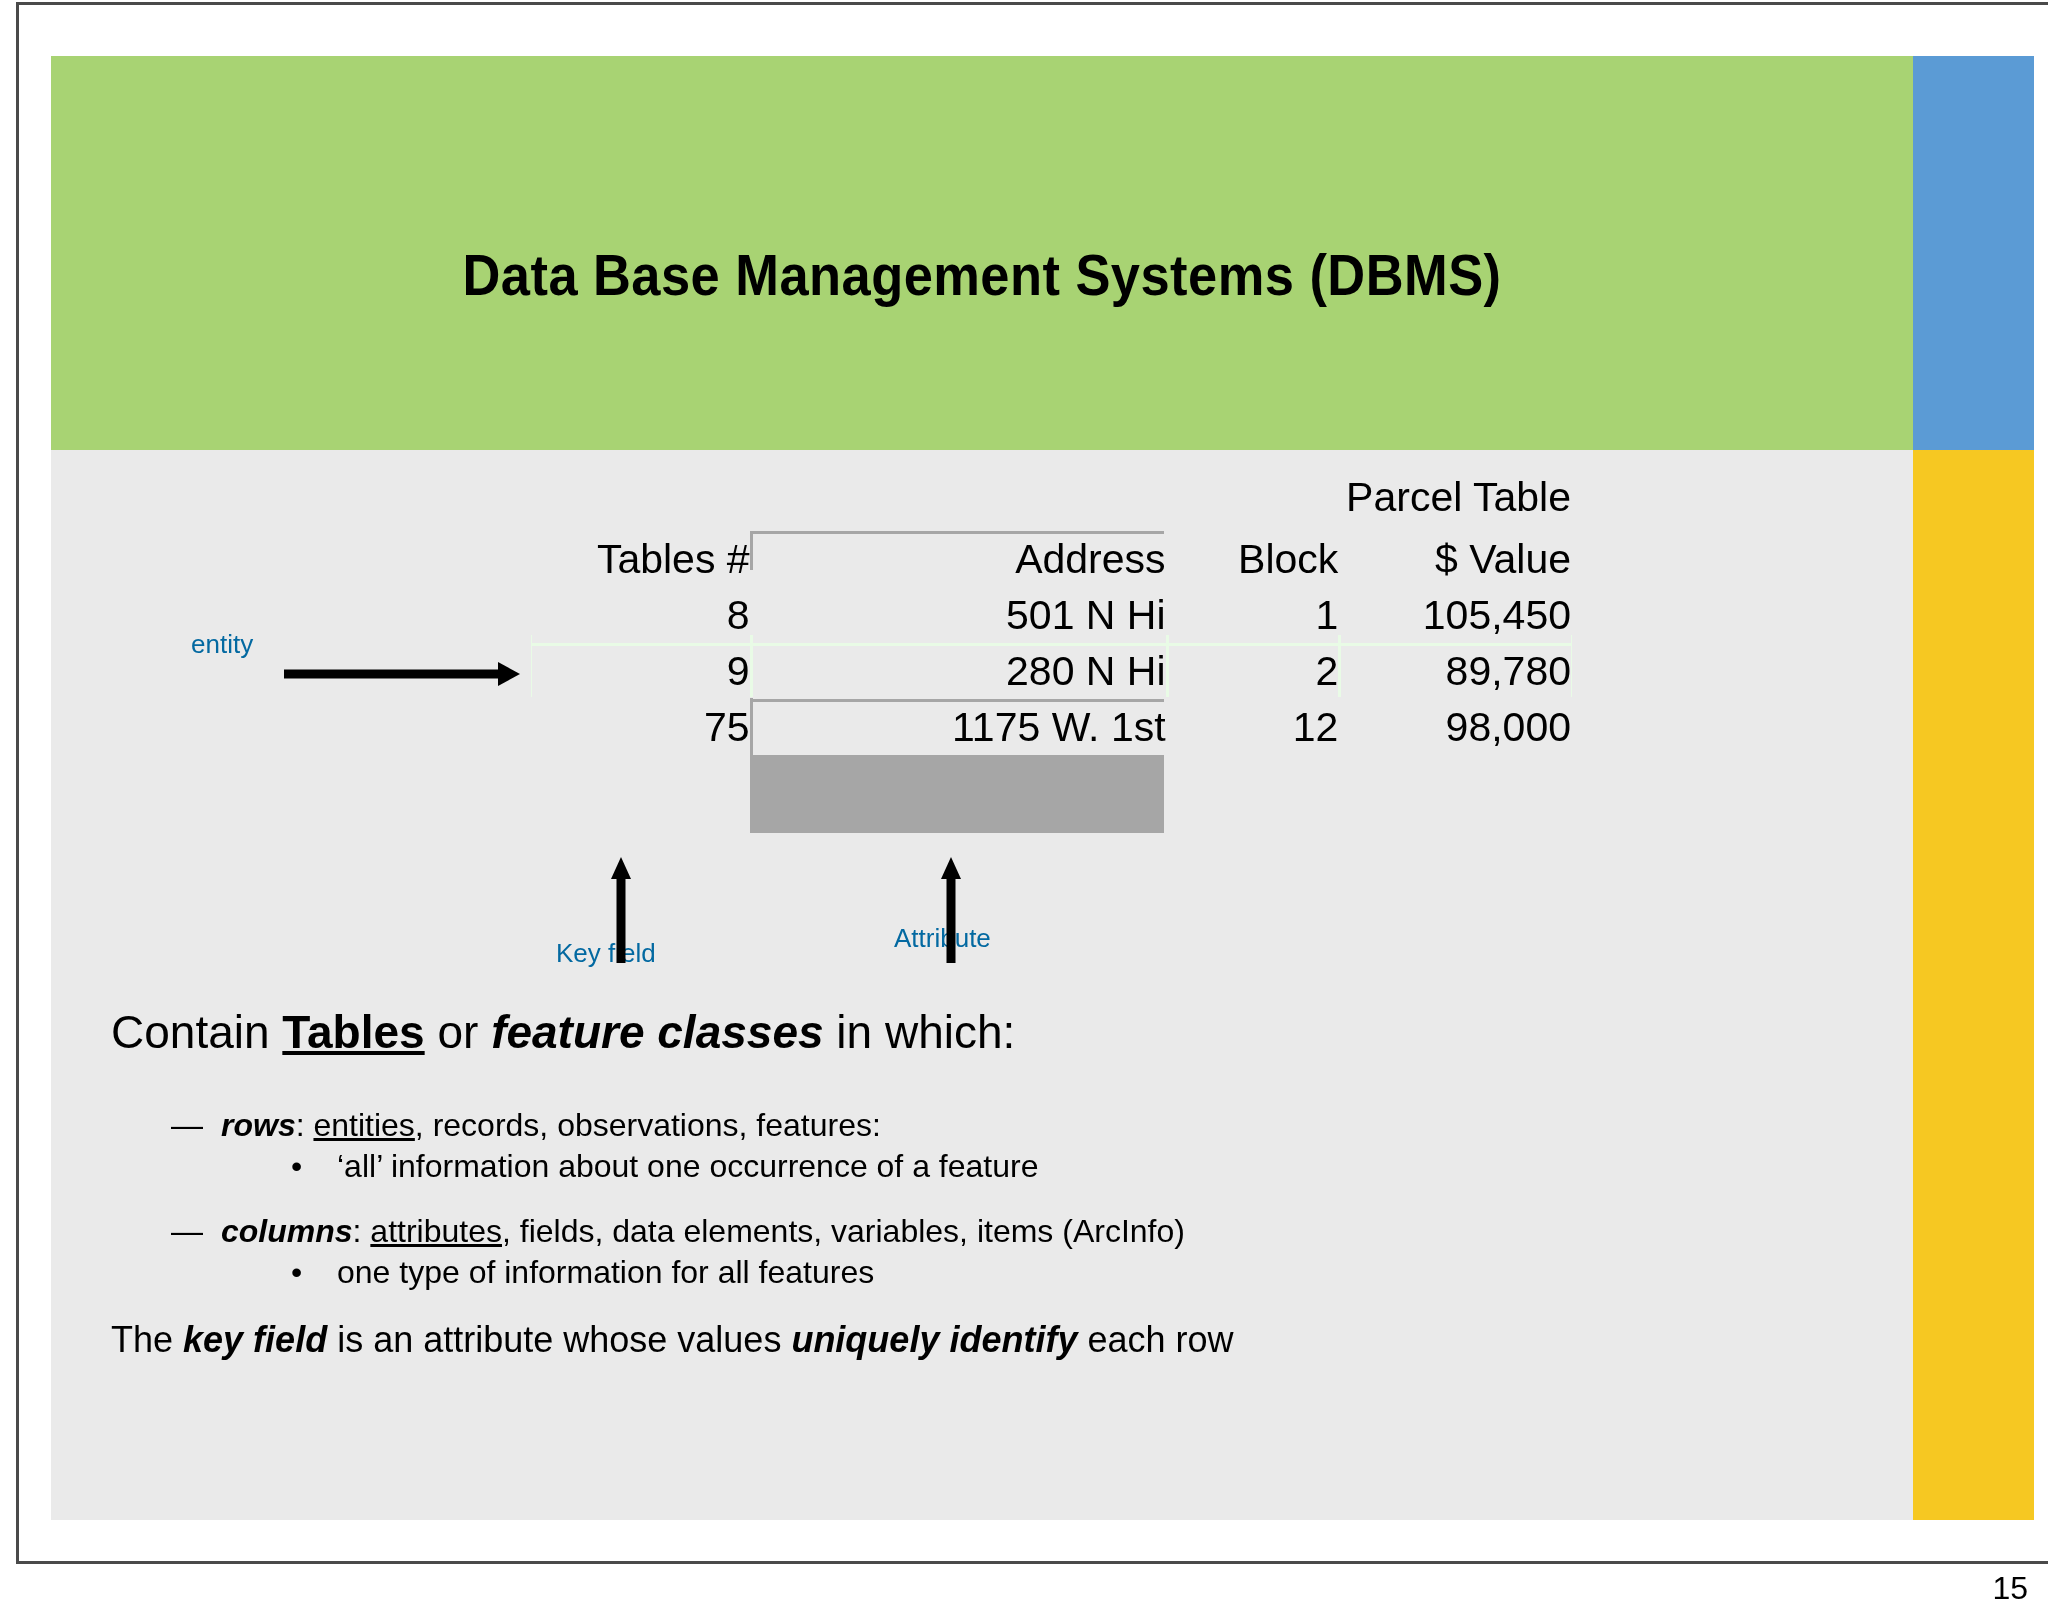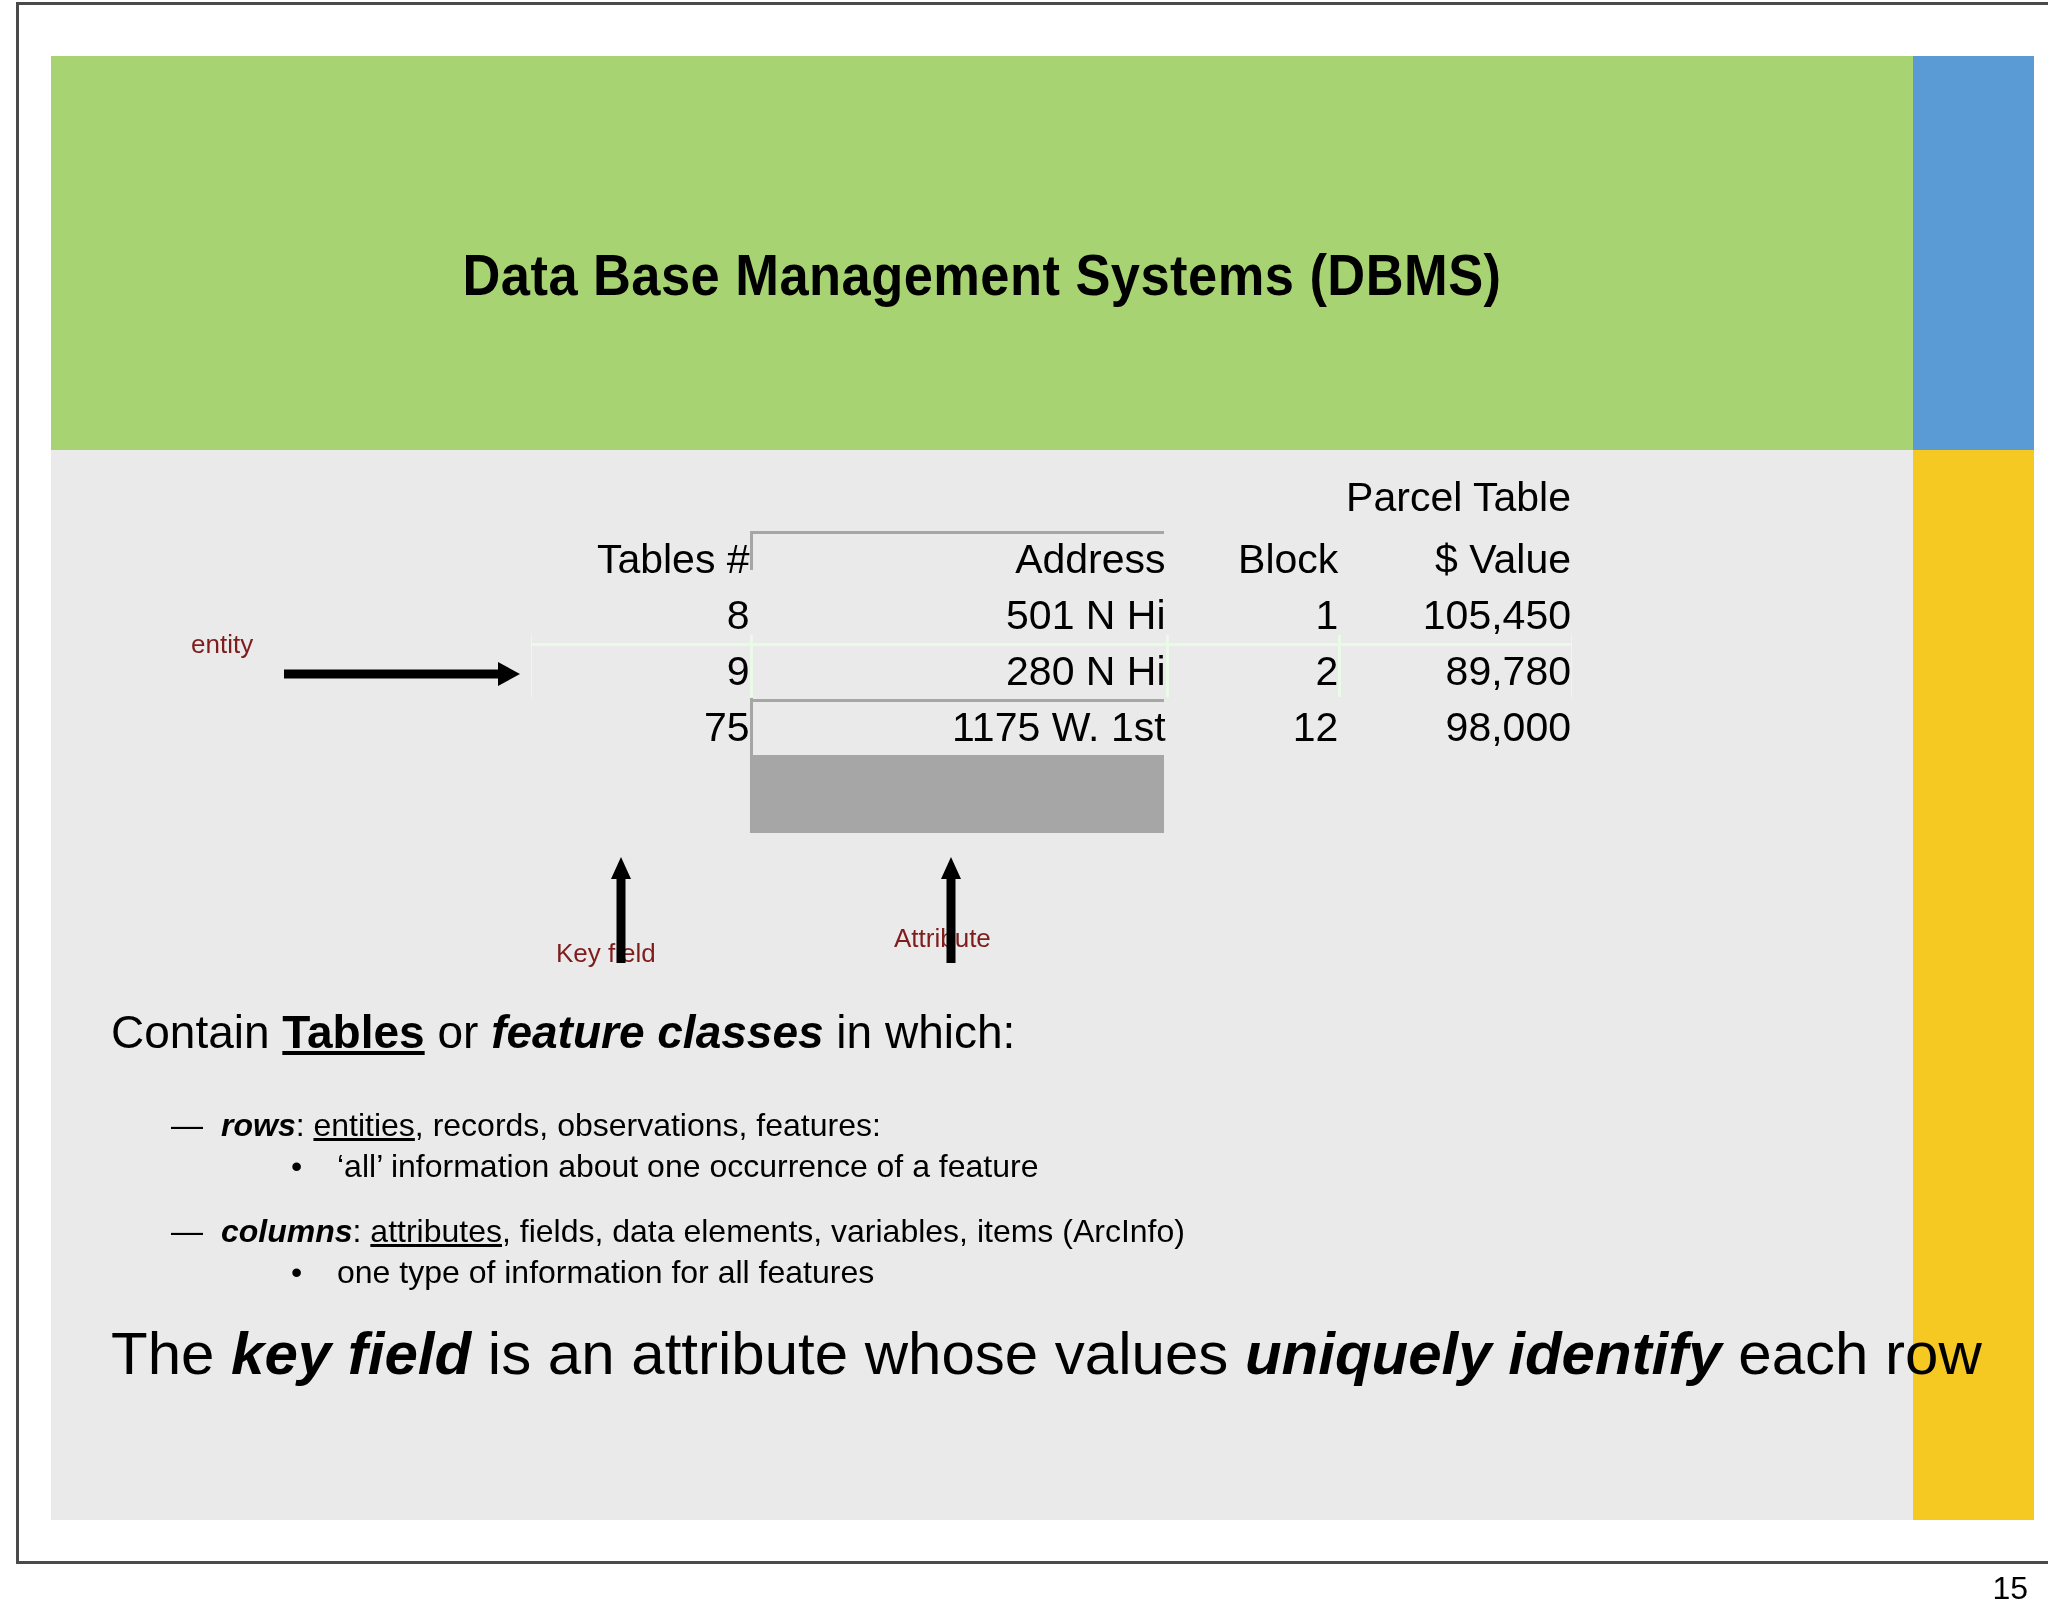--- a/index.html
+++ b/index.html
@@ -135,21 +135,21 @@
     height: 62px;
     background: #e9fbe6;
     z-index: 2;
   }
   #parcel-table { z-index: 3; }
 
   
   .annot-label {
     position: absolute;
     font-size: 26px;
-    color: #7f1d1d;
+    color: #0369a1;
     font-family: "Liberation Sans", sans-serif;
     white-space: nowrap;
   }
   #entity-label { left: 172px; top: 624px; }
   #keyfield-label { left: 537px; top: 933px; }
   #attribute-label { left: 875px; top: 918px; }
 
   .arrow-right {
     position: absolute;
     left: 265px;
@@ -197,21 +197,21 @@
     margin: 0 0 28px 180px;
     white-space: nowrap;
   }
   .lvl3 .dot { display: inline-block; width: 46px; }
   .gap { height: 26px; }
   .u { text-decoration: underline; }
   .bi { font-weight: bold; font-style: italic; }
   .bu { font-weight: bold; text-decoration: underline; }
 
   #closing-line {
-    font-size: 60px;
+    font-size: 36px;
     margin: 26px 0 0 0;
     white-space: nowrap;
   }
 
   
   #page-number {
     position: absolute;
     right: 20px;
     bottom: 12px;
     font-size: 32px;

